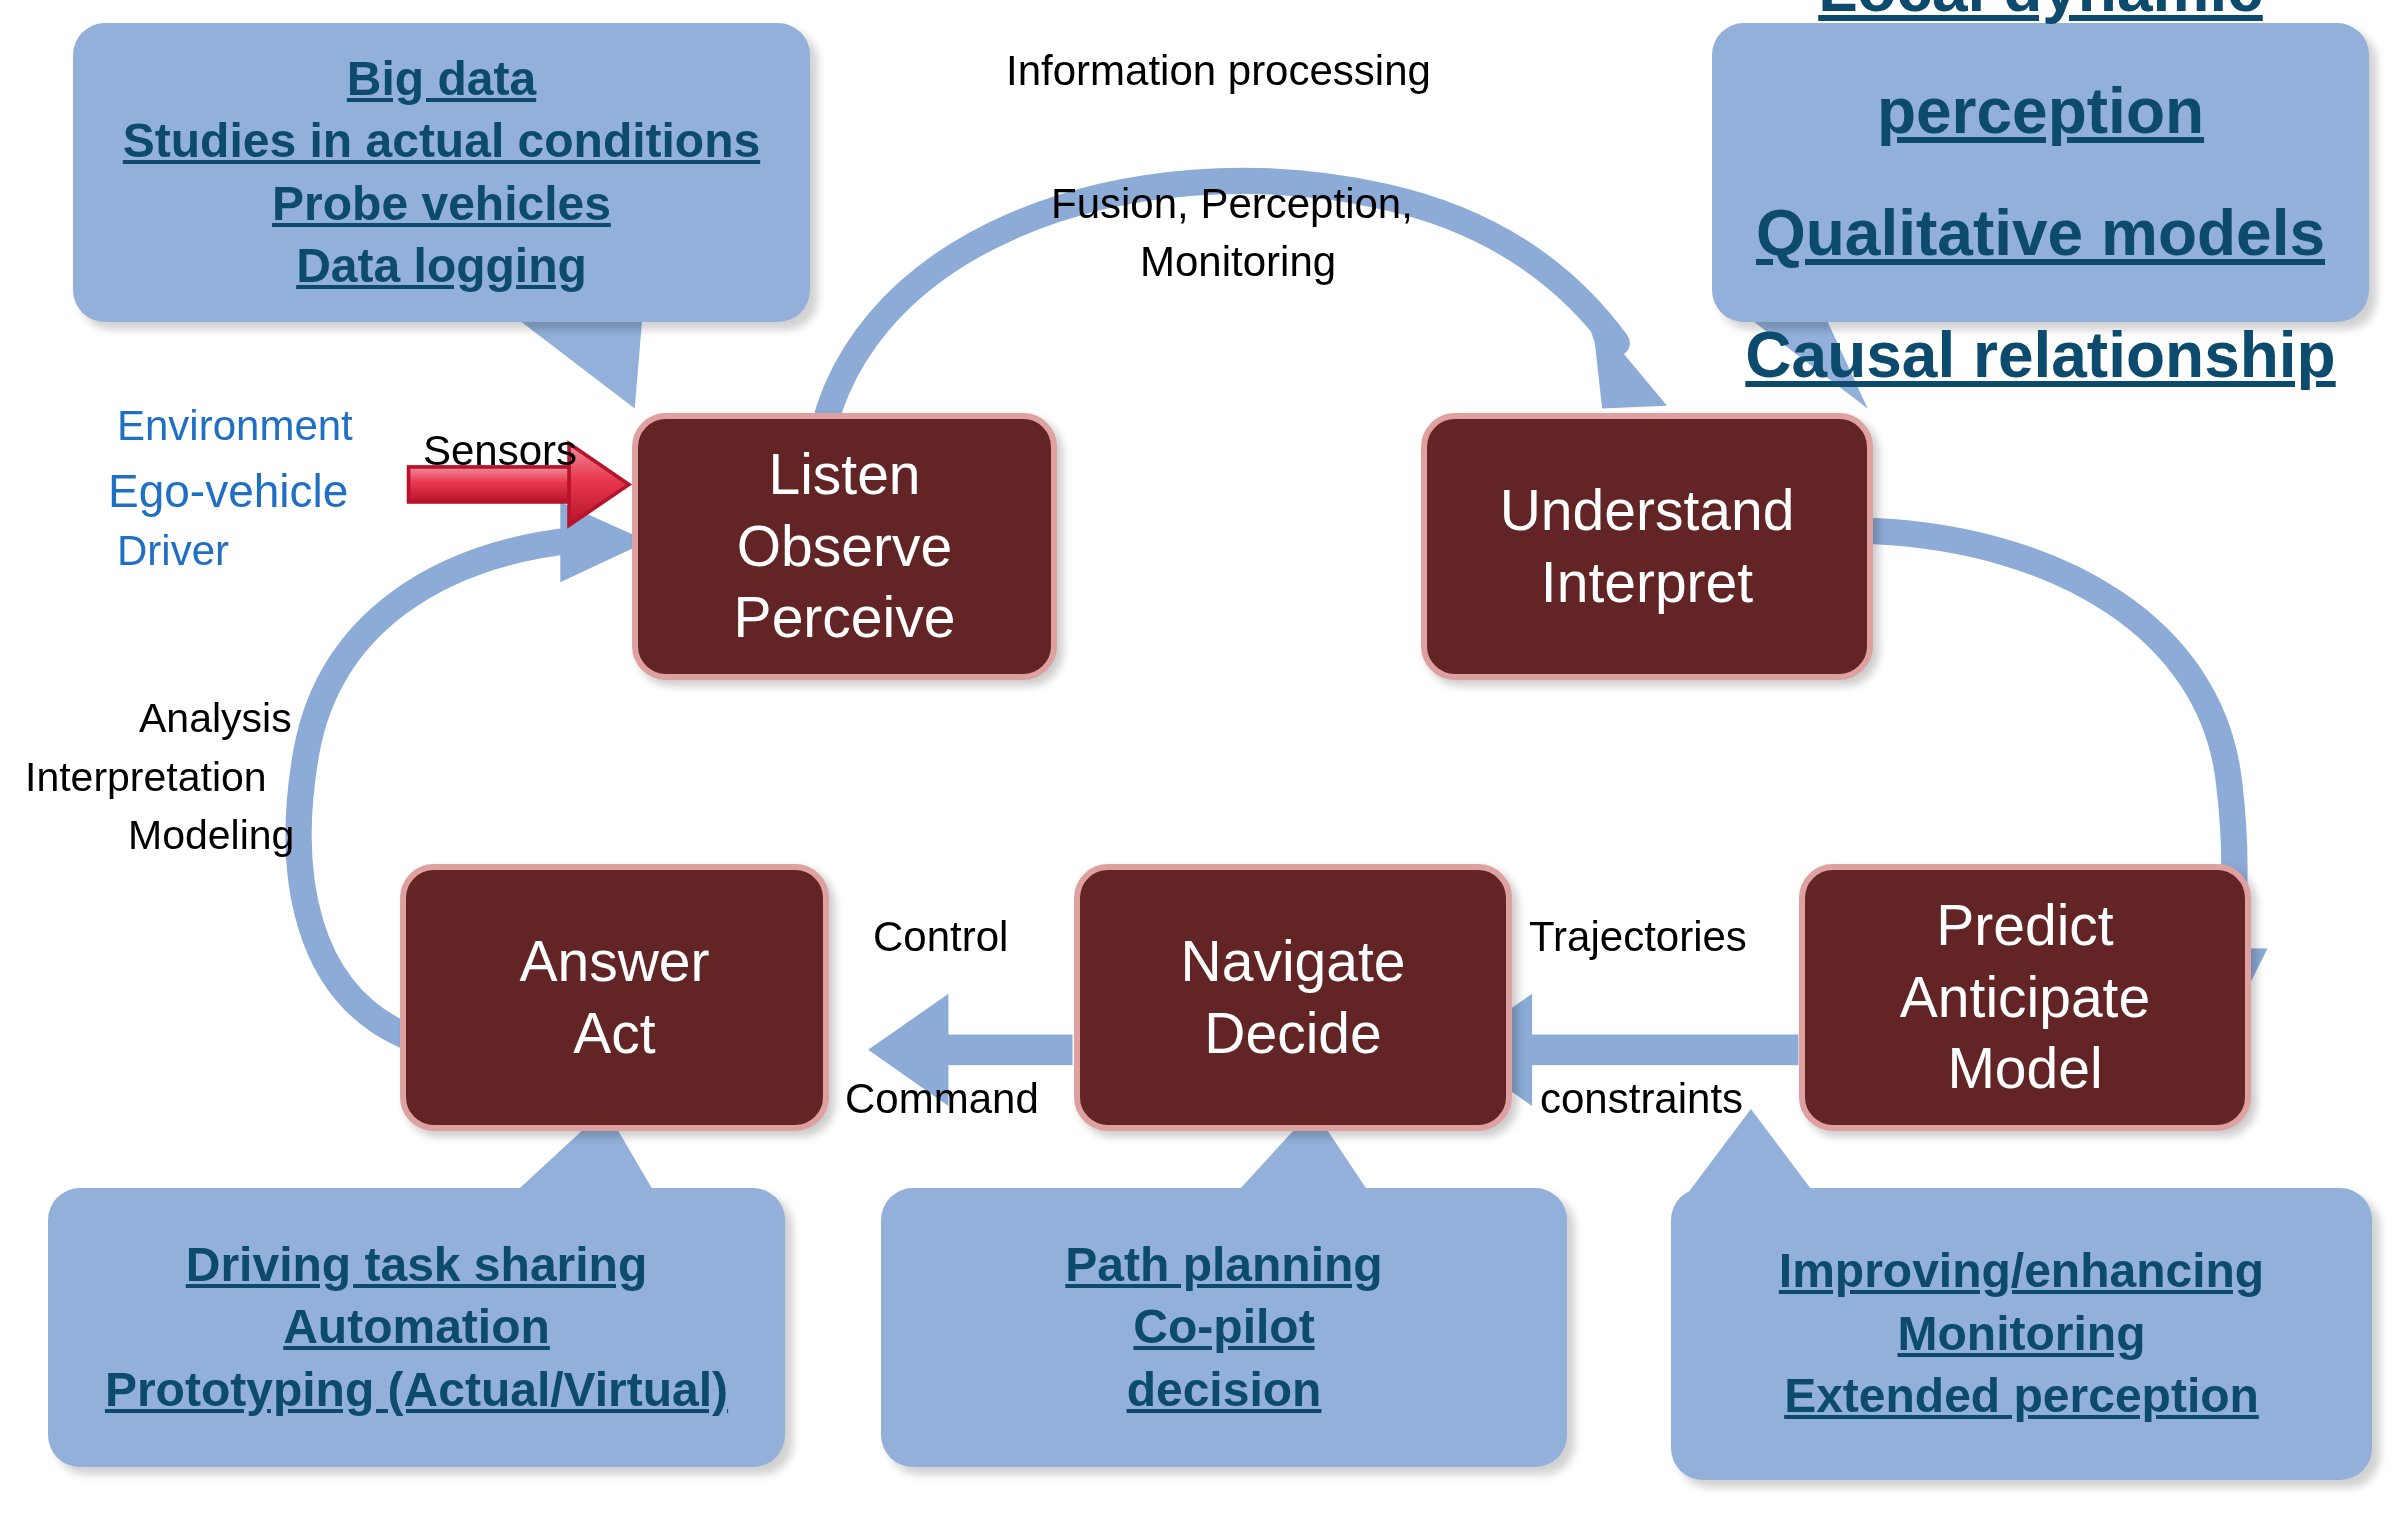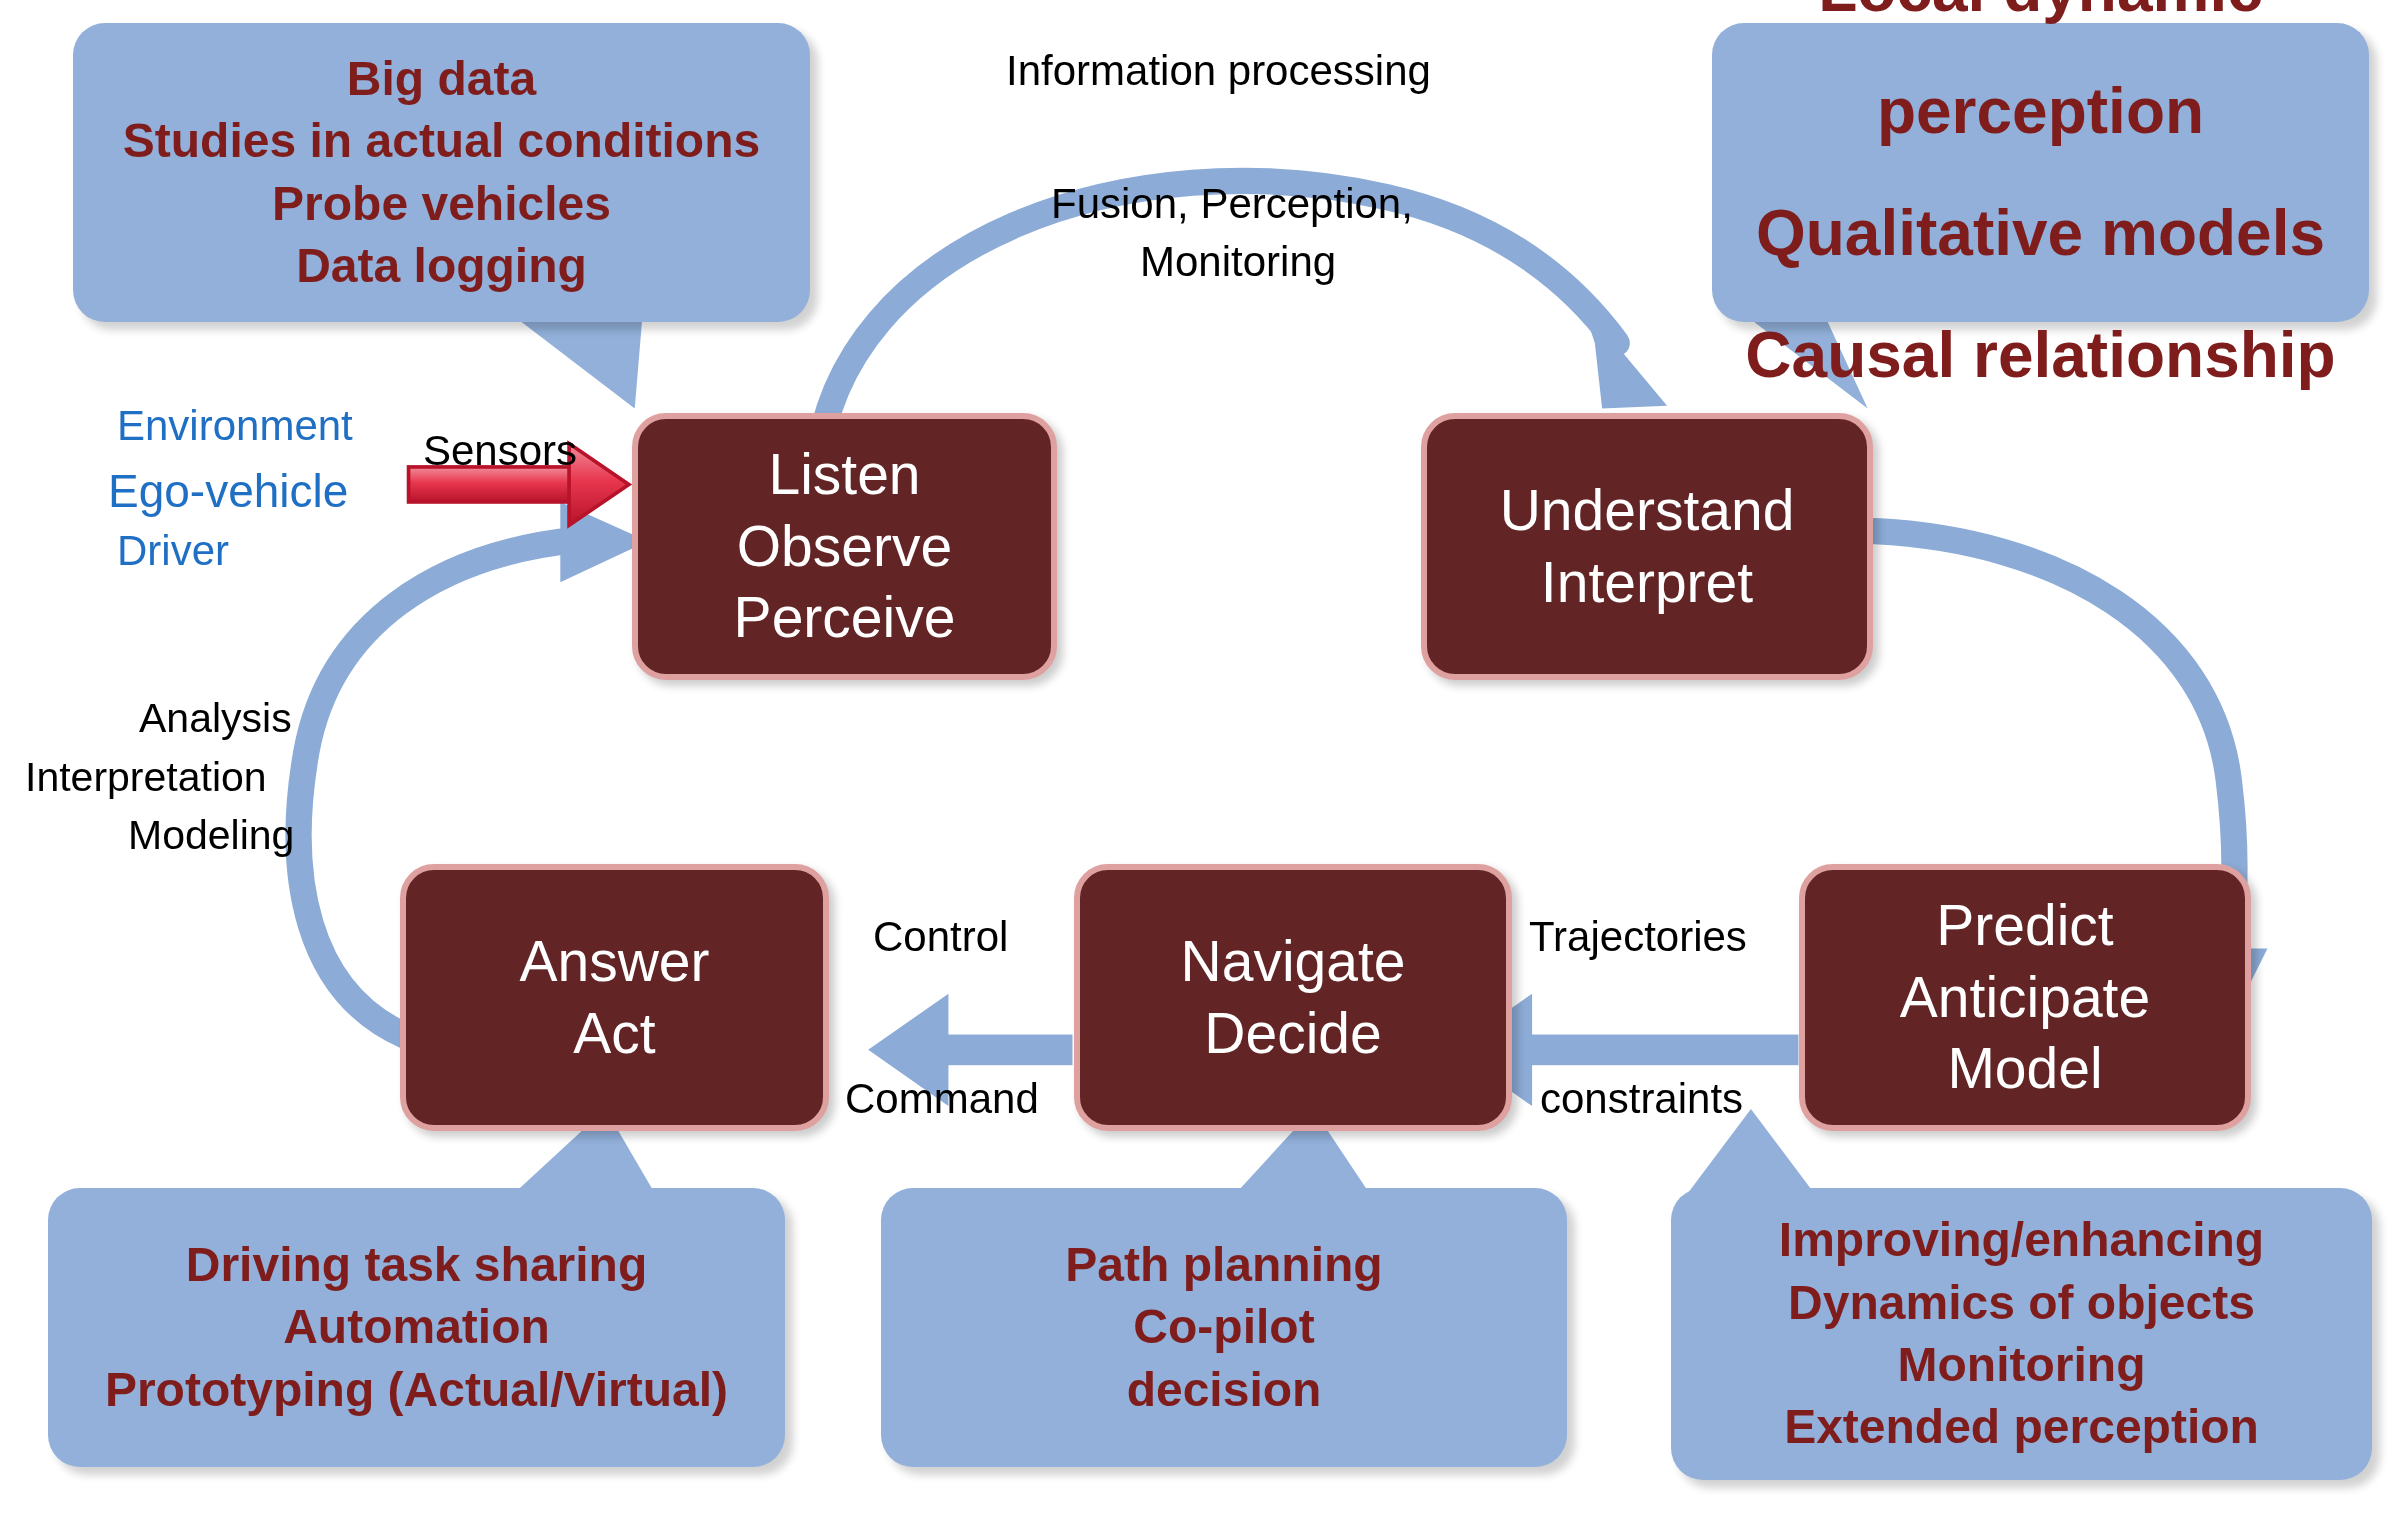--- a/index.html
+++ b/index.html
@@ -5,27 +5,28 @@
   html,body{margin:0;padding:0;background:#ffffff;}
   body{font-family:"Liberation Sans",sans-serif;}
   #stage{position:relative;width:2401px;height:1519px;background:#fff;overflow:hidden;}
 
   svg#wires{position:absolute;left:0;top:0;width:2401px;height:1519px;pointer-events:none;}
 
   .callout{
     position:absolute;
     background:#92B0DA;
     border-radius:32px;
-    color:#7f1d1d;
+    color:#0c4a6e;
     font-weight:bold;
     display:flex;flex-direction:column;align-items:center;justify-content:center;
     text-align:center;
     box-shadow:7.3px 7.3px 8.8px rgba(0,0,0,0.18);
     line-height:1.30;
     z-index:3;
+    text-decoration:underline;
   }
   .callout .ln{display:block;white-space:nowrap;}
 
   .procbox{
     position:absolute;
     background:#622424;
     border:6.6px solid #DFA0A0;
     border-radius:34px;
     color:#ffffff;
     display:flex;flex-direction:column;align-items:center;justify-content:center;
@@ -132,21 +133,20 @@
   </div>
 
   <div class="callout" style="left:881px;top:1188px;width:686px;height:279px;font-size:48px;">
     <span class="ln">Path planning</span>
     <span class="ln">Co-pilot</span>
     <span class="ln">decision</span>
   </div>
 
   <div class="callout" style="left:1671px;top:1188px;width:701px;height:292px;font-size:48px;">
     <span class="ln">Improving/enhancing</span>
-    <span class="ln">Dynamics of objects</span>
     <span class="ln">Monitoring</span>
     <span class="ln">Extended perception</span>
   </div>
 
   <div class="procbox" style="left:632px;top:413px;width:425px;height:267px;font-size:57px;align-items:center;">
     <span class="ln">Listen</span>
     <span class="ln">Observe</span>
     <span class="ln">Perceive</span>
   </div>
 

